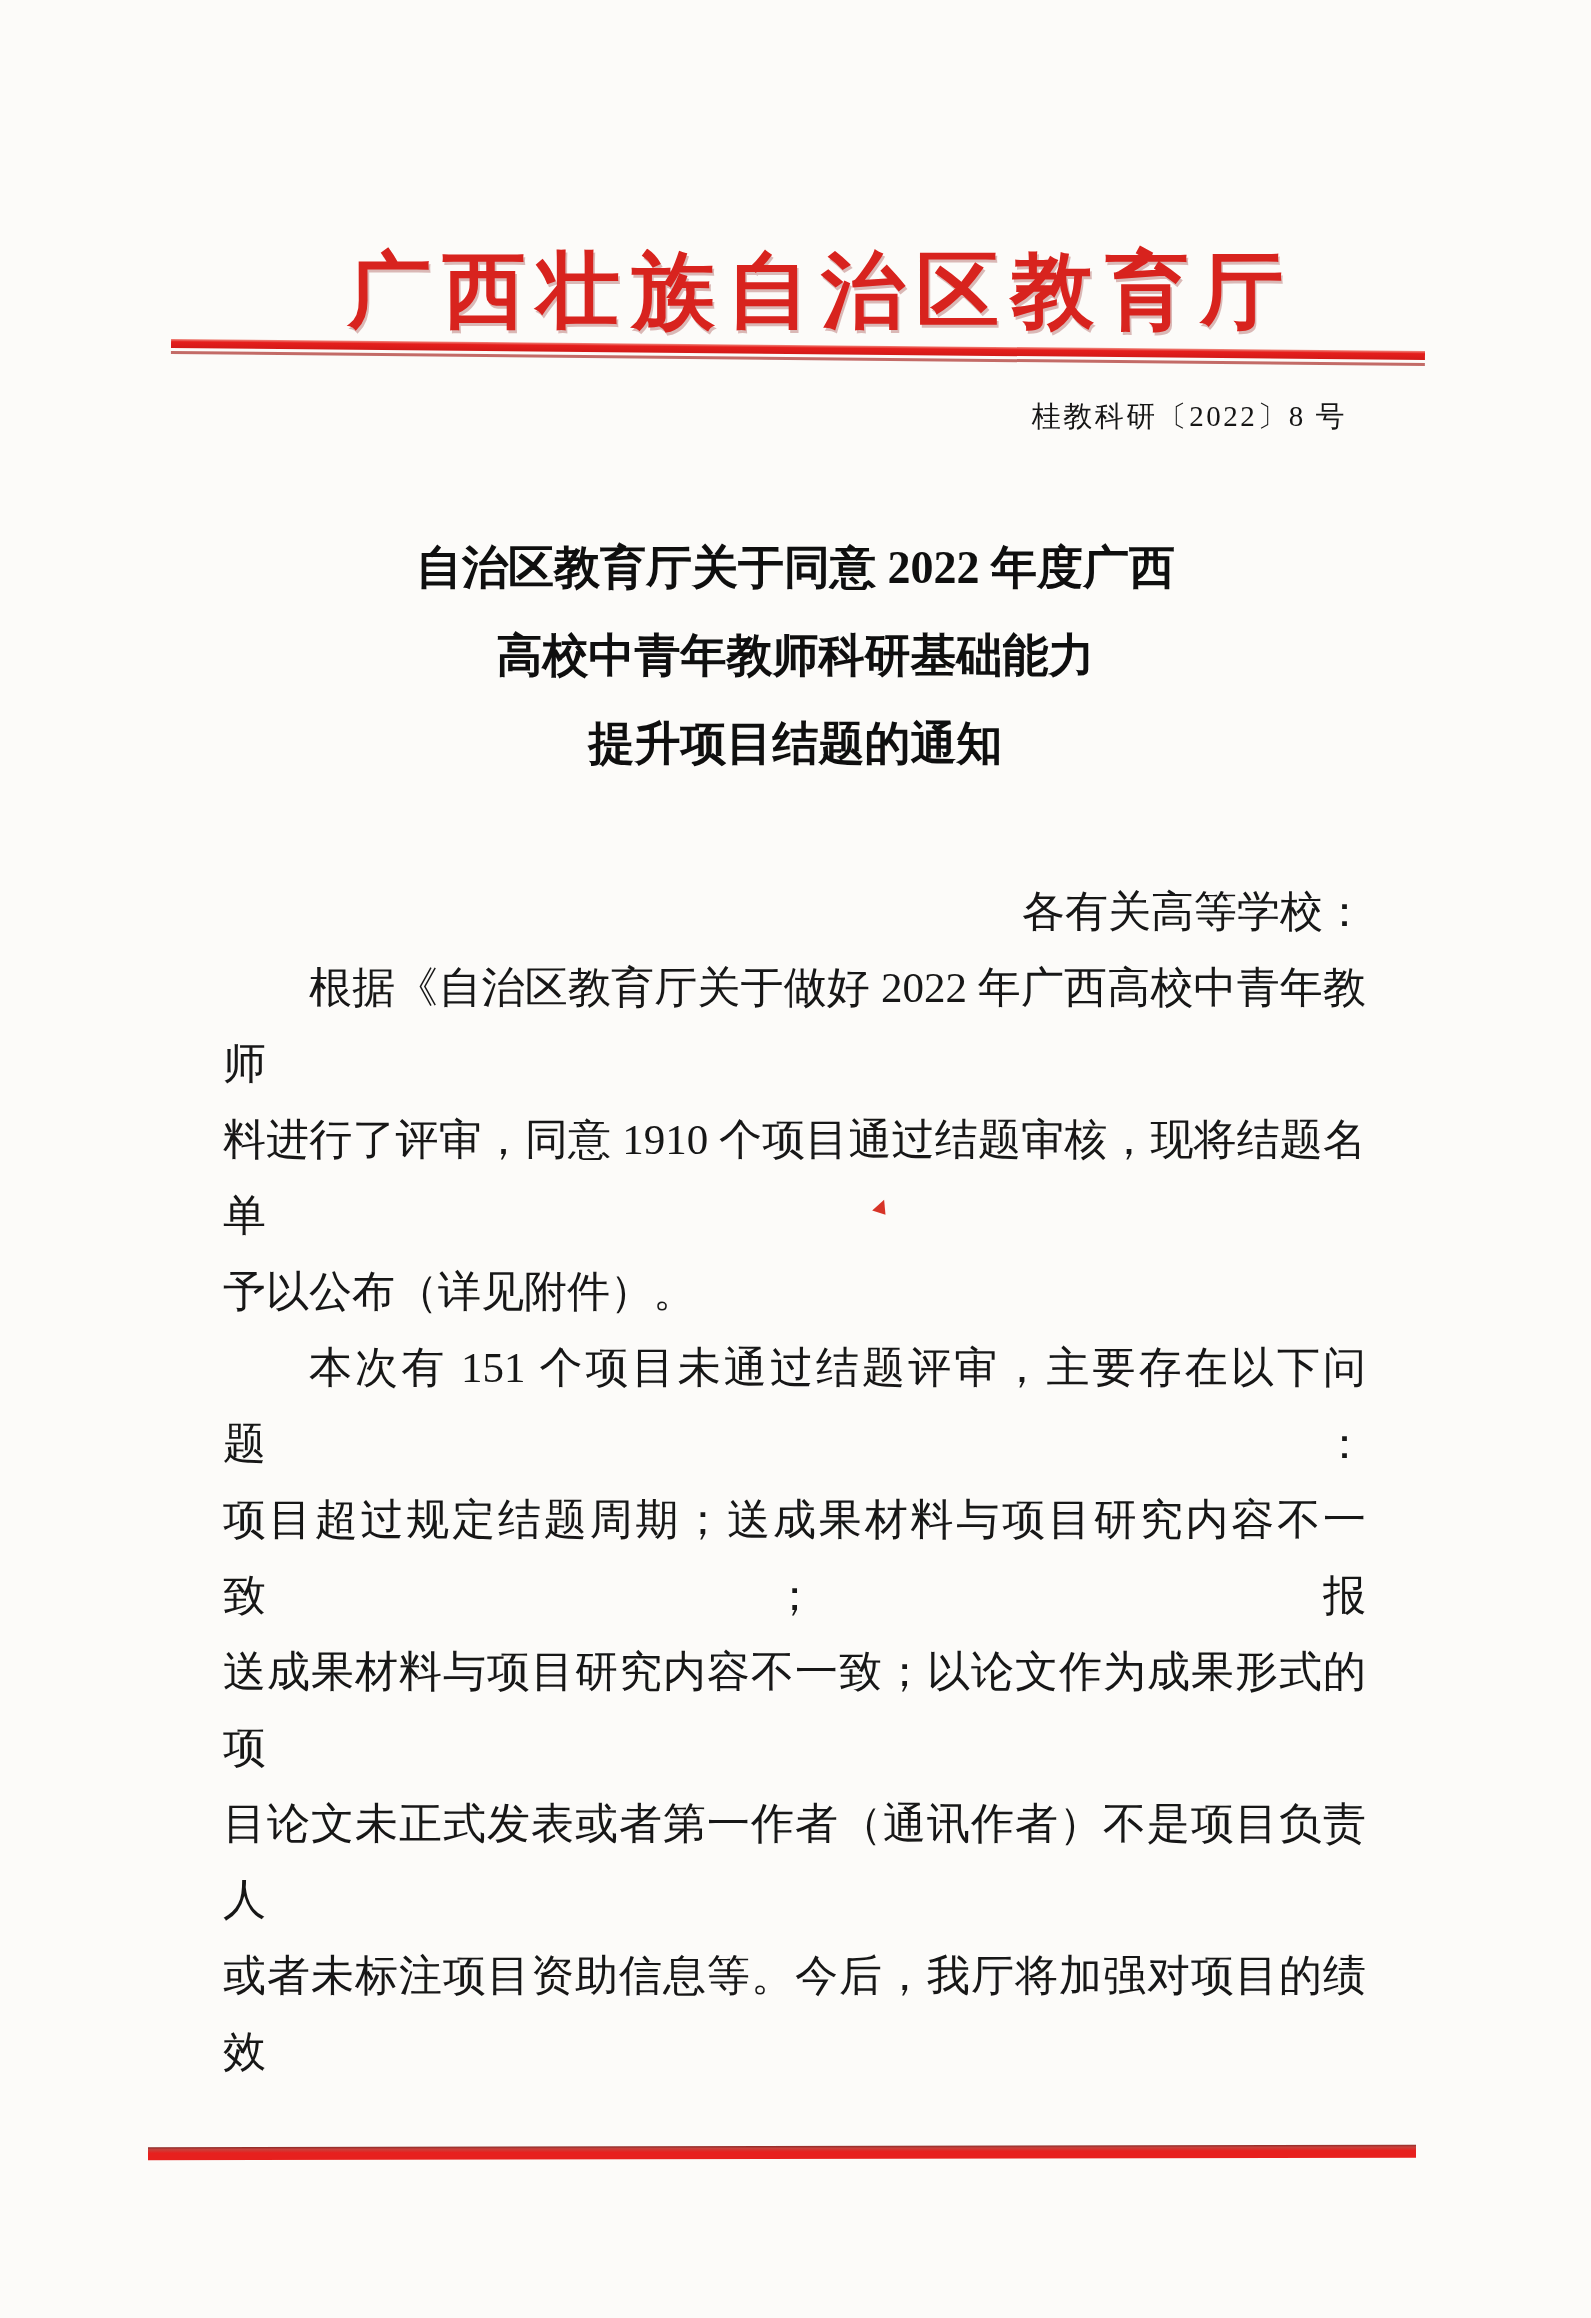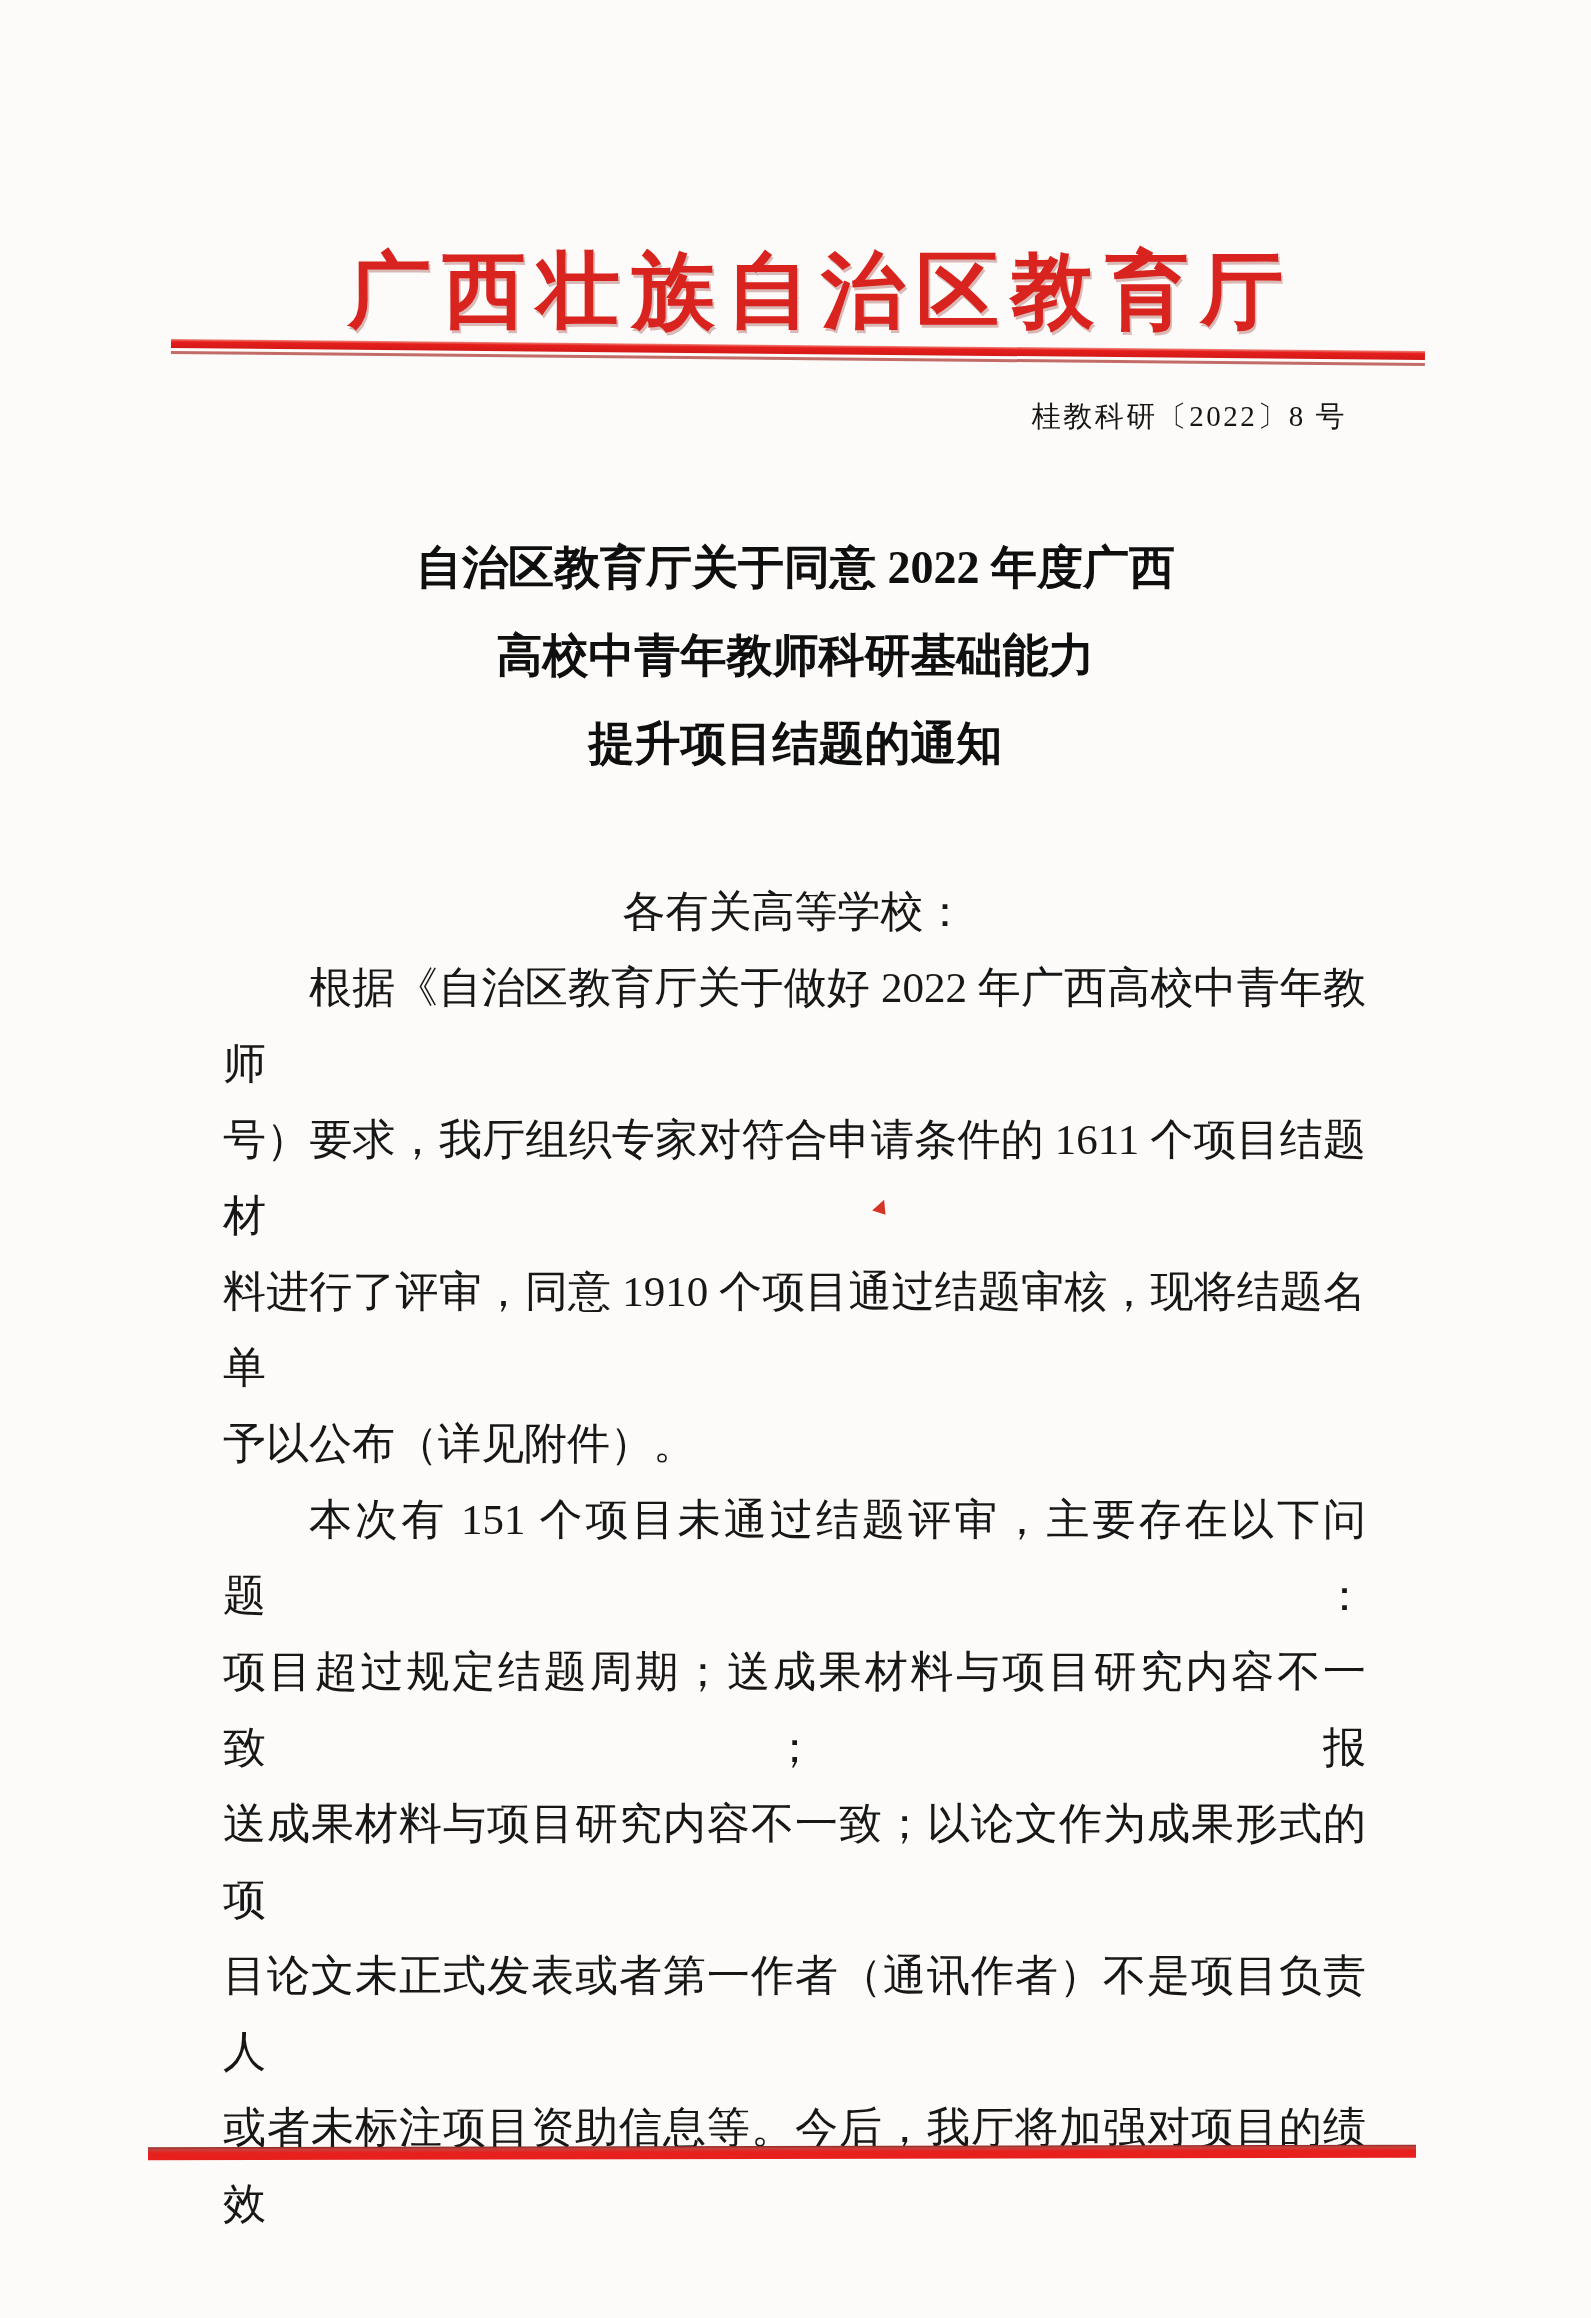--- a/index.html
+++ b/index.html
@@ -90,21 +90,21 @@
     color: #171717;
   }
   .body-line {
     text-align: justify;
     text-align-last: justify;
     white-space: normal;
   }
   .body-line.indent { text-indent: 2em; }
   .body-line.end { text-align-last: left; }
   .salutation {
-    text-align: center;
+    text-align: right;
     line-height: 76px;
   }
 
   
   .red-mark {
     position: absolute;
     left: 874px;
     top: 1199px;
     width: 0;
     height: 0;
@@ -144,21 +144,20 @@
     <div>自治区教育厅关于同意 2022 年度广西</div>
     <div>高校中青年教师科研基础能力</div>
     <div>提升项目结题的通知</div>
   </div>
 
   <div class="body-block">
     <div class="salutation">各有关高等学校：</div>
     <div>
 
     <div class="body-line indent">根据《自治区教育厅关于做好 2022 年广西高校中青年教师</div>
-        <div class="body-line">号）要求，我厅组织专家对符合申请条件的 1611 个项目结题材</div>
         <div class="body-line">料进行了评审，同意 1910 个项目通过结题审核，现将结题名单</div>
         <div class="body-line end">予以公布（详见附件）。</div>
         <div class="body-line indent">本次有 151 个项目未通过结题评审，主要存在以下问题：</div>
         <div class="body-line">项目超过规定结题周期；送成果材料与项目研究内容不一致；报</div>
         <div class="body-line">送成果材料与项目研究内容不一致；以论文作为成果形式的项</div>
         <div class="body-line">目论文未正式发表或者第一作者（通讯作者）不是项目负责人</div>
         <div class="body-line">或者未标注项目资助信息等。今后，我厅将加强对项目的绩效</div>
       </div>
   </div>
 

